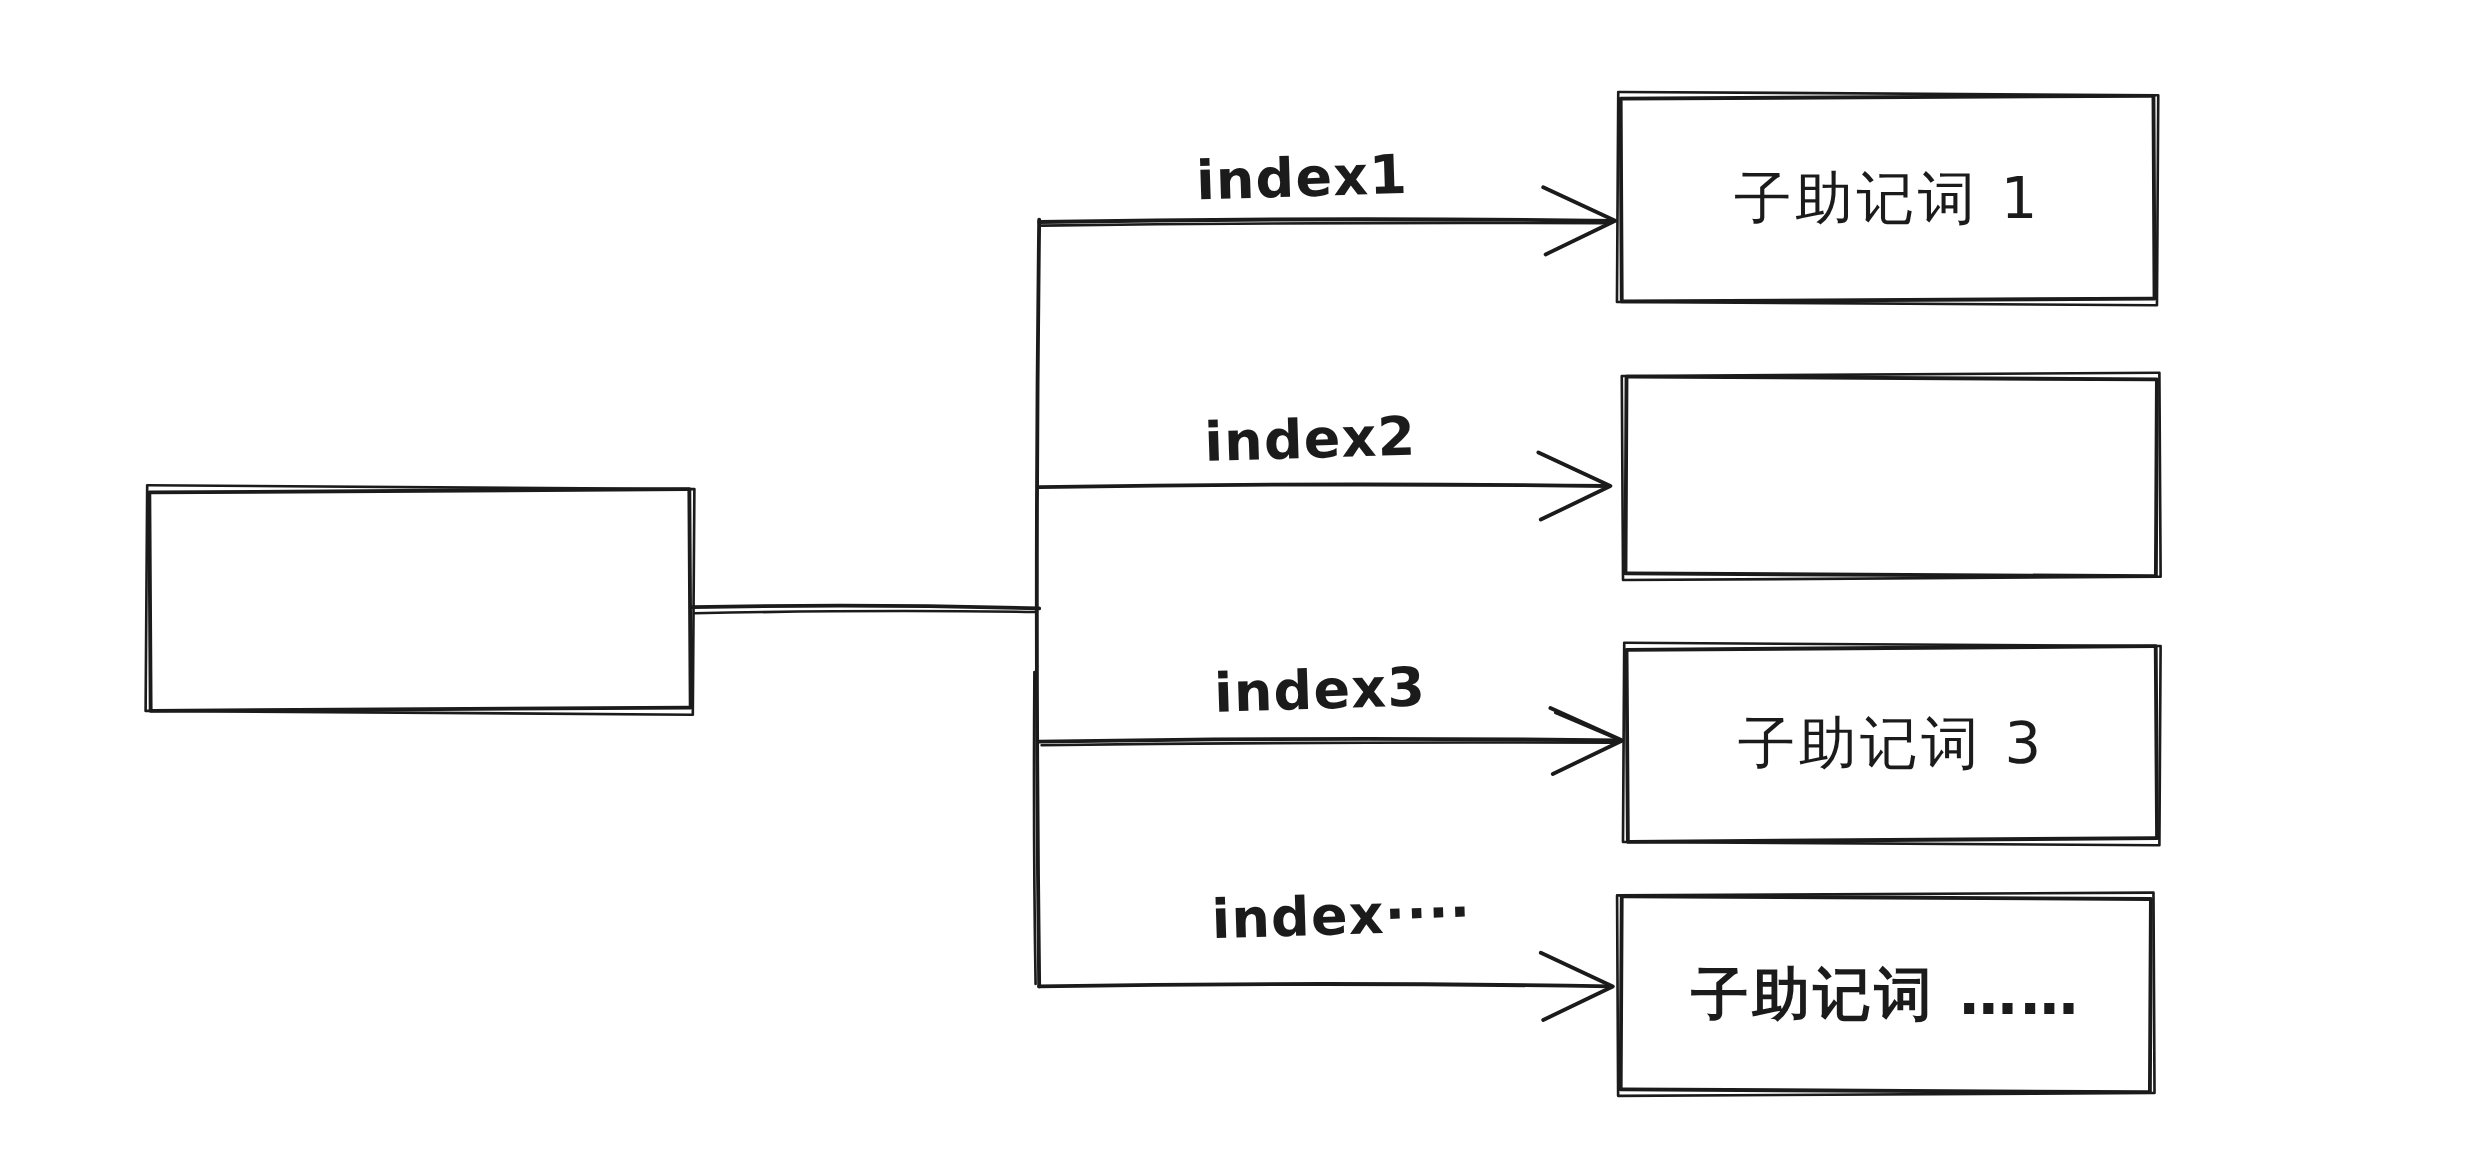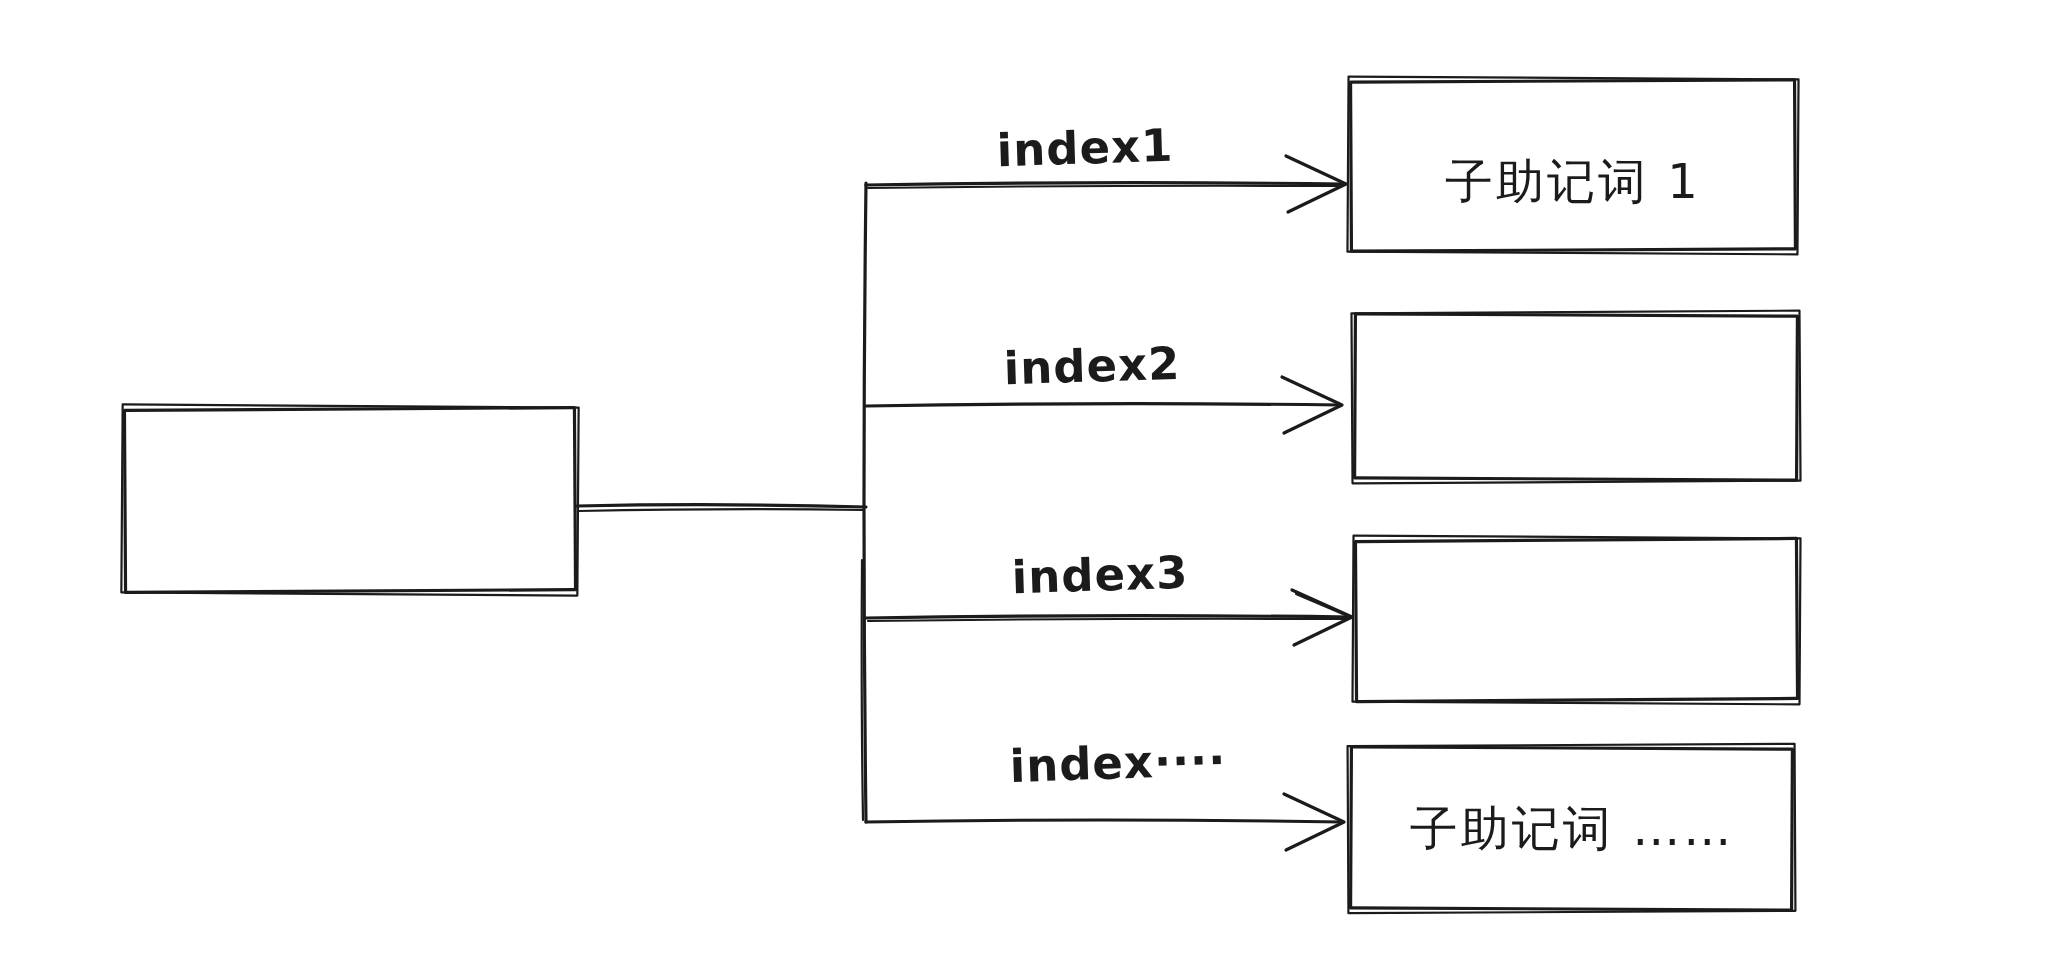--- a/index.html
+++ b/index.html
@@ -95,25 +95,26 @@
       <rect class="sketch w2" x="1353" y="537" width="447" height="166" transform="rotate(0.35 1576 620)"></rect>
     </g>
 
     <g>
       <rect class="sketch w3 boxfill" x="1351" y="748" width="441" height="161" transform="rotate(0.3 1572 829)"></rect>
       <rect class="sketch w2" x="1348" y="745" width="447" height="167" transform="rotate(-0.3 1572 829)"></rect>
     </g>
   </svg>
 
 
-  <div class="txt node-label" style="left:1573px; top:182px;text-align:right;">子助记词 1</div>
+  <div class="txt node-label" style="left:1573px; top:166px;text-align:right;">子助记词 1</div>
 
 
+  <div class="txt node-label" style="left:1576px; top:620px;">子助记词 3</div>
 
-  <div class="txt node-label" style="left:1572px; top:829px;">子助记词 ……</div>
+  <div class="txt node-label" style="left:1572px; top:829px;font-weight:bold;">子助记词 ……</div>
 
   <div class="txt edge-label" style="left:1085px; top:148px;">index1</div>
 
   <div class="txt edge-label" style="left:1092px; top:366px;">index2</div>
 
   <div class="txt edge-label" style="left:1100px; top:575px;">index3</div>
 
   <div class="txt edge-label" style="left:1118px; top:763px;">index····</div>
 
 </div>

